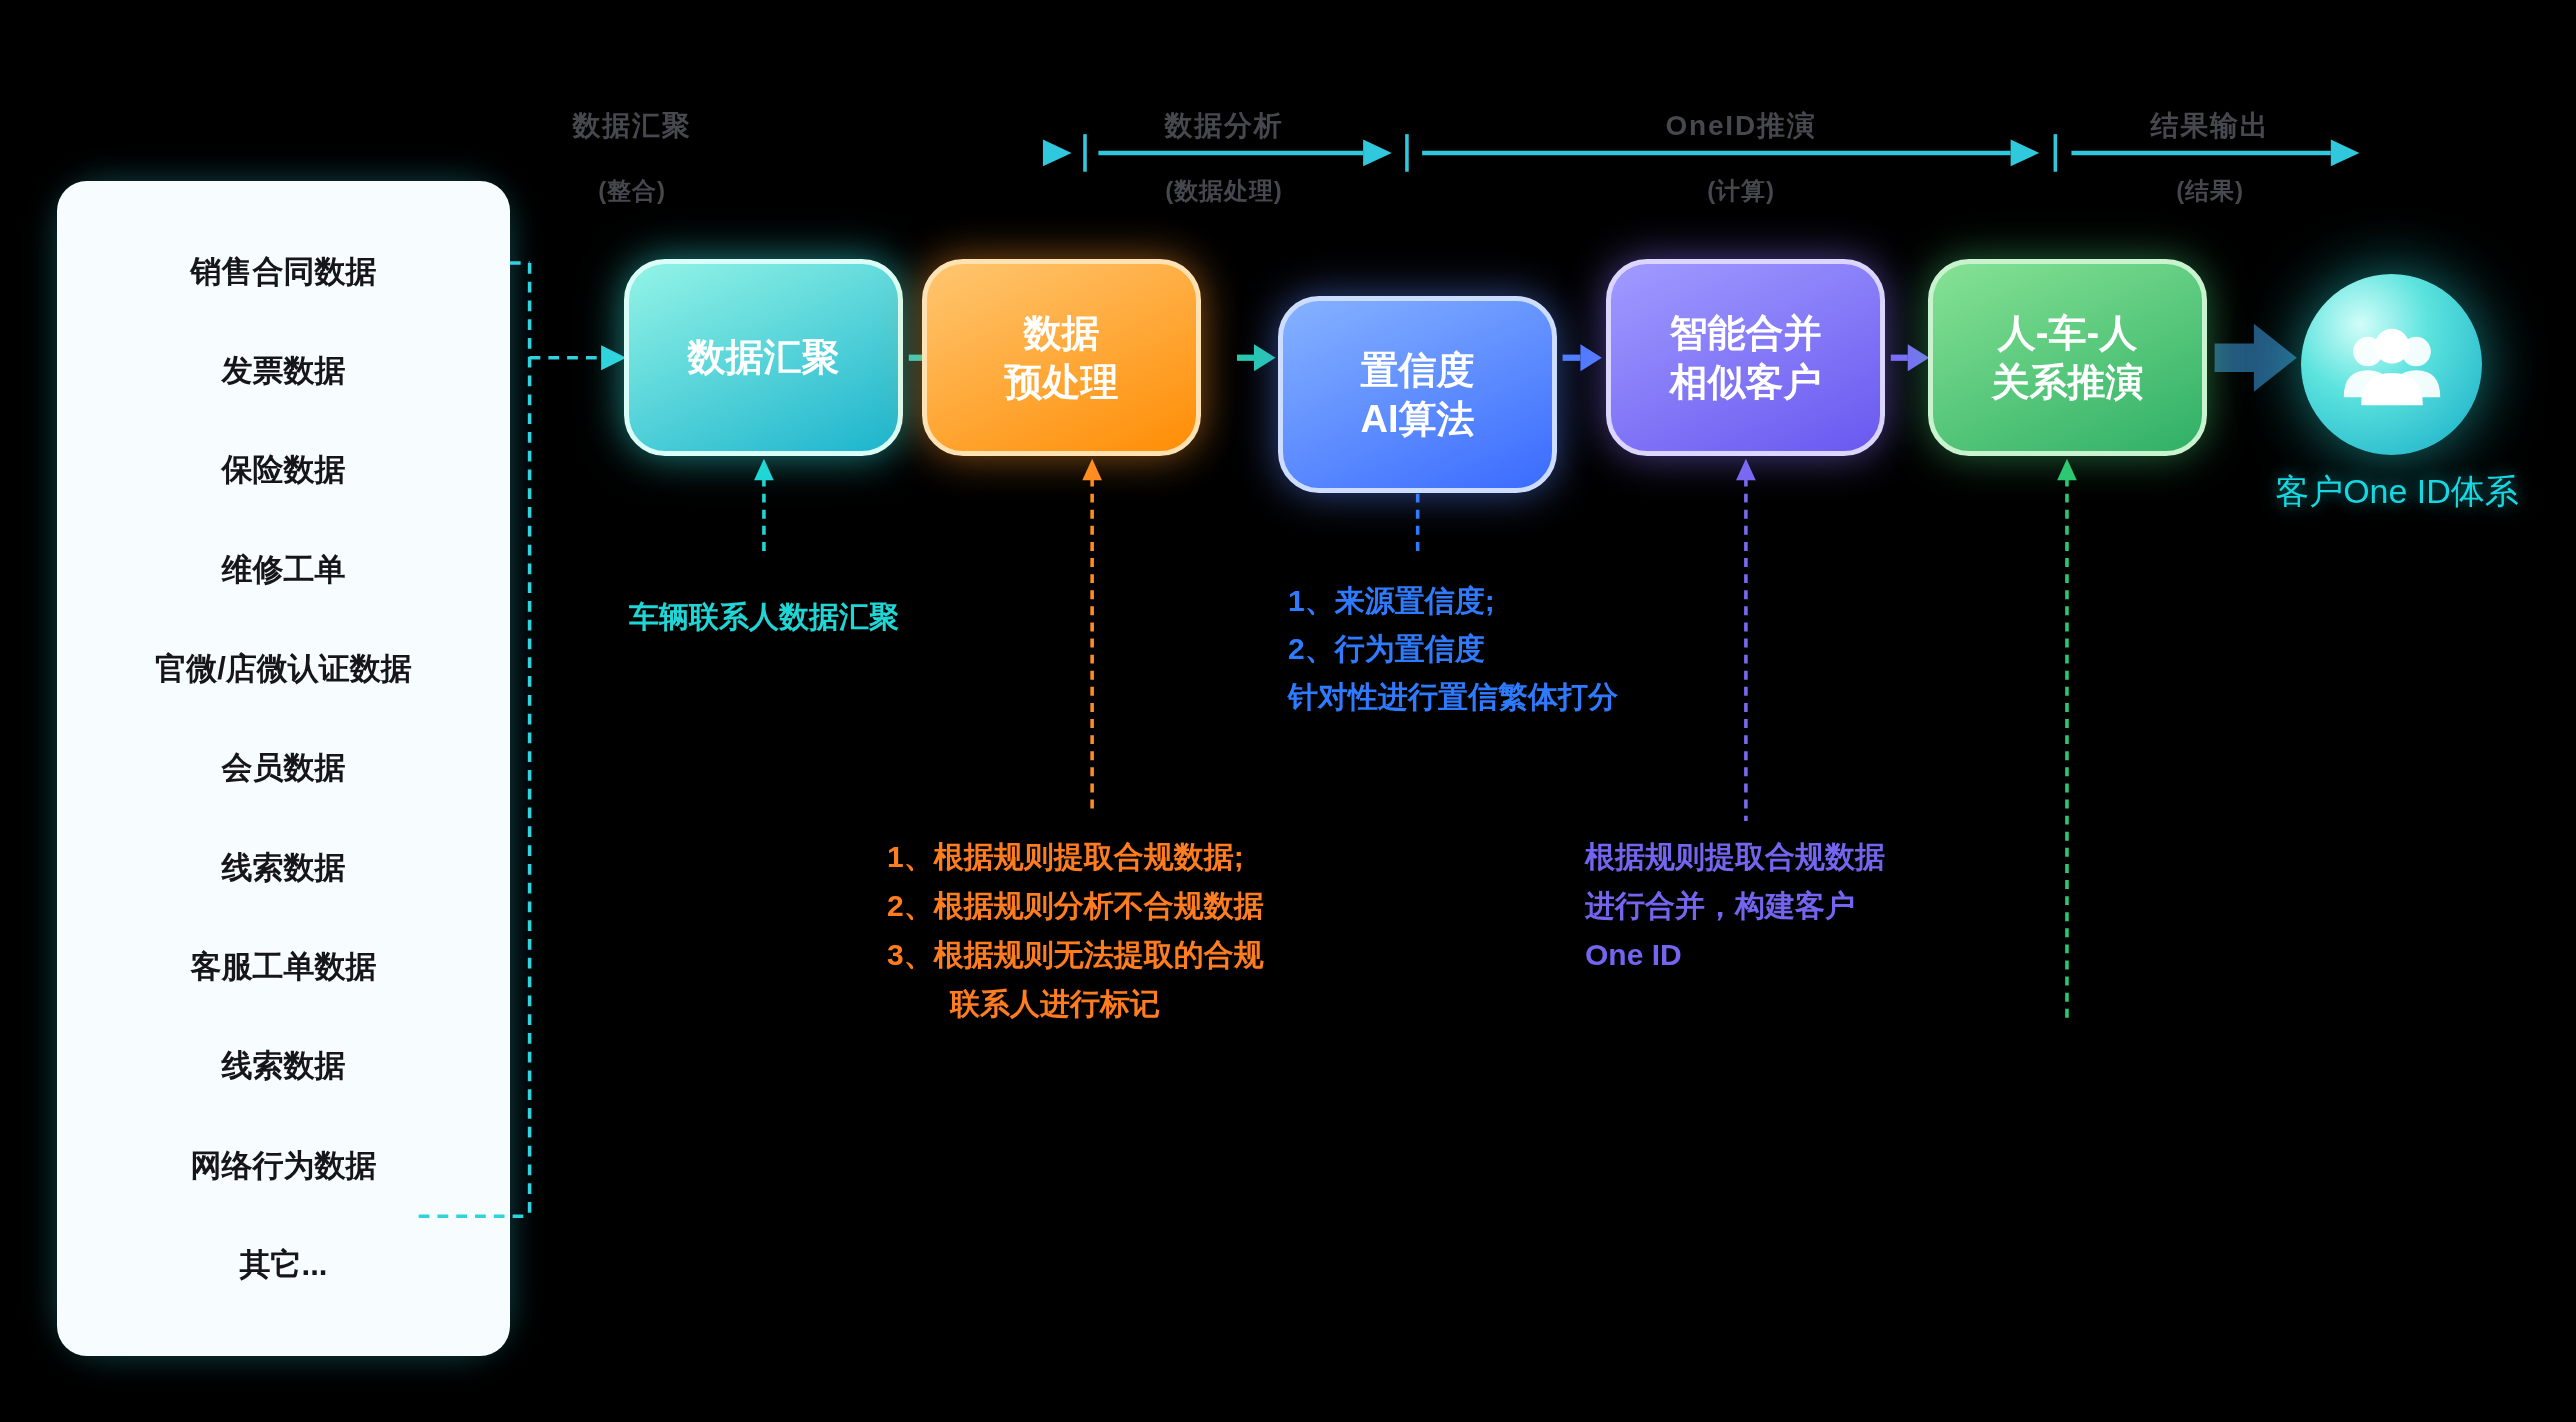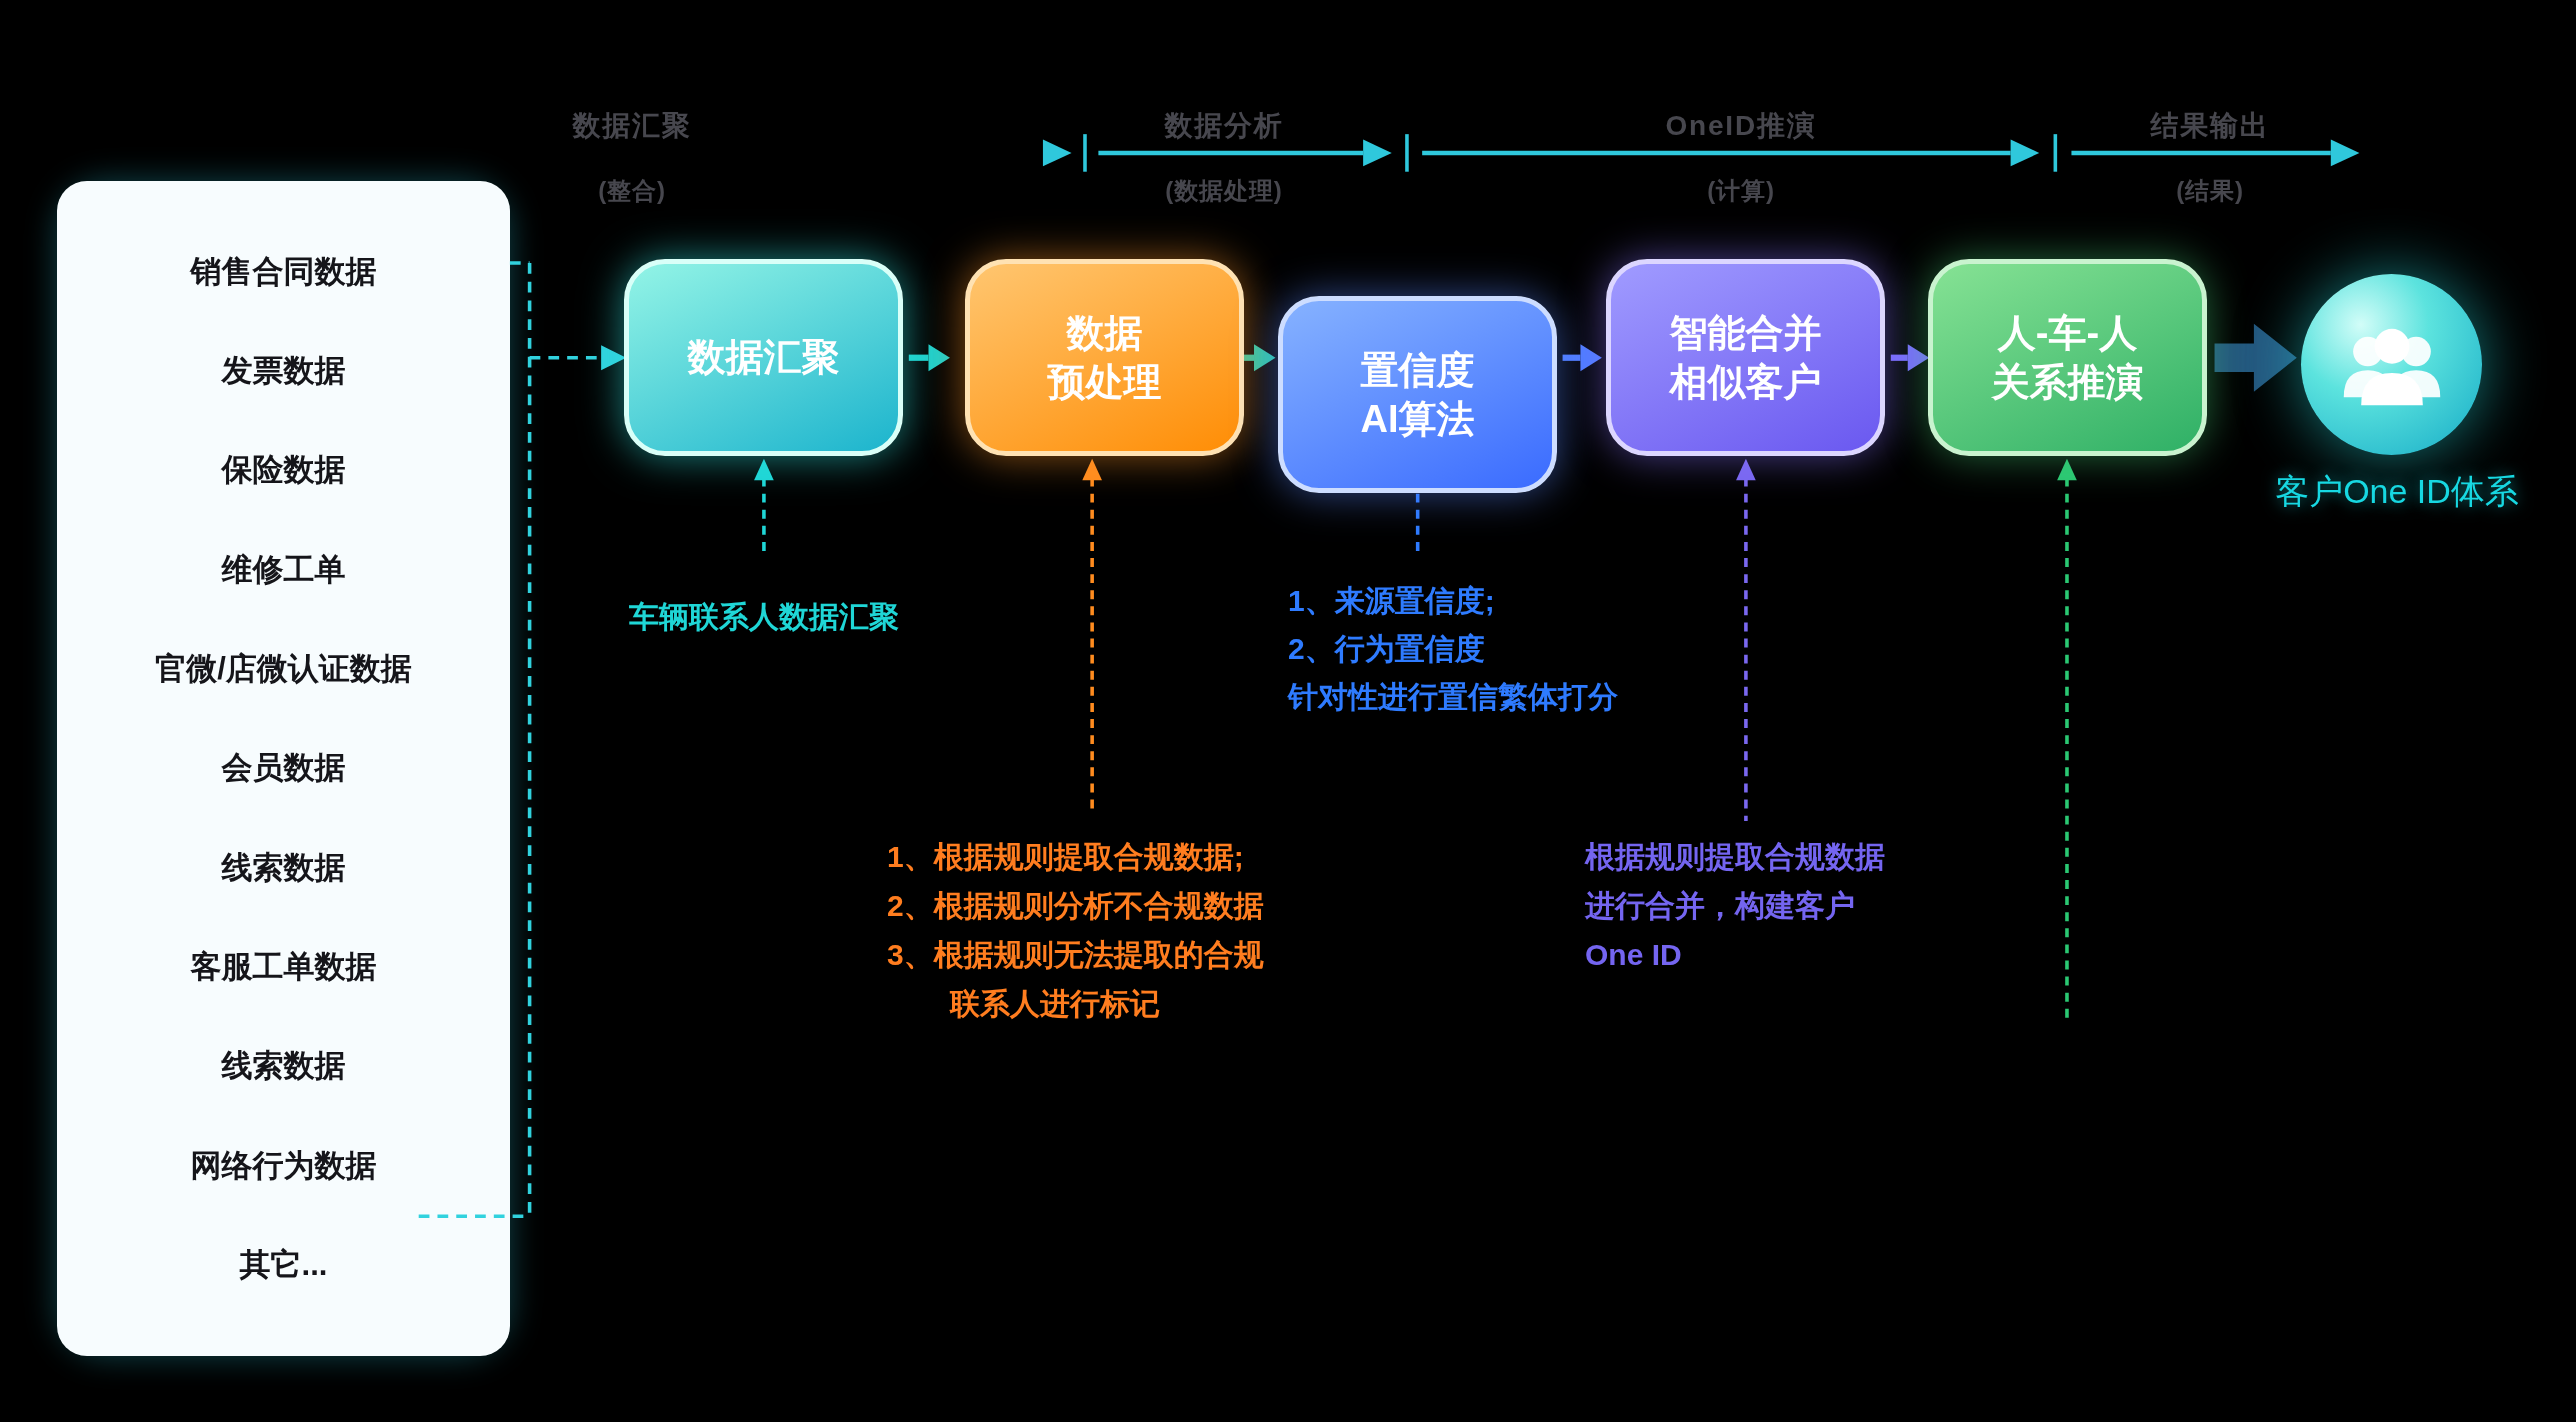--- a/index.html
+++ b/index.html
@@ -22,21 +22,21 @@
                  display:flex; flex-direction:column; justify-content:space-evenly;
                  align-items:center; padding:12.5px 5.4px; }
   .src { font-size:31px; font-weight:bold; color:#15151a; white-space:nowrap; }
 
   
   .step { position:absolute; top:259px; width:279px; height:197px; border-radius:41px;
           display:flex; flex-direction:column; justify-content:center; align-items:center;
           color:#fff; font-size:38px; font-weight:bold; line-height:1.28; text-align:center; z-index:3; }
   .step span { white-space:nowrap; }
   .step1 { left:624px;  background:linear-gradient(155deg,#93f4e6,#1cb4cd); border:5.4px solid #d9fff8; box-shadow:0 0 41px rgba(46,224,220,.6); }
-  .step2 { left:965px; background:linear-gradient(155deg,#ffc670,#ff8d05); border:5.4px solid #ffe2b3; box-shadow:0 0 41px rgba(255,150,40,.55);text-align:right; }
+  .step2 { left:922px; background:linear-gradient(155deg,#ffc670,#ff8d05); border:5.4px solid #ffe2b3; box-shadow:0 0 41px rgba(255,150,40,.55);text-align:right; }
   .step3 { left:1278px; background:linear-gradient(155deg,#86b2ff,#3a6bff); border:5.4px solid #cdddff; box-shadow:0 0 41px rgba(90,135,255,.55);margin-top:37px; }
   .step4 { left:1606px; background:linear-gradient(155deg,#a09bff,#6a58f0); border:5.4px solid #dcd6ff; box-shadow:0 0 41px rgba(135,115,255,.55); }
   .step5 { left:1928px; background:linear-gradient(155deg,#86e294,#2fb066); border:5.4px solid #c9f3cf; box-shadow:0 0 41px rgba(70,205,120,.5); }
 
   
   .result-circle { position:absolute; left:2301px; top:274px; width:181px; height:181px; border-radius:50%;
                    background:radial-gradient(circle at 33% 28%, #d2fdf8 0%, #5ce3de 38%, #14aac6 100%);
                    box-shadow:0 0 63px rgba(40,225,230,.55);
                    display:flex; align-items:center; justify-content:center; z-index:3; }
   .result-circle svg { width:134px; height:134px; }

